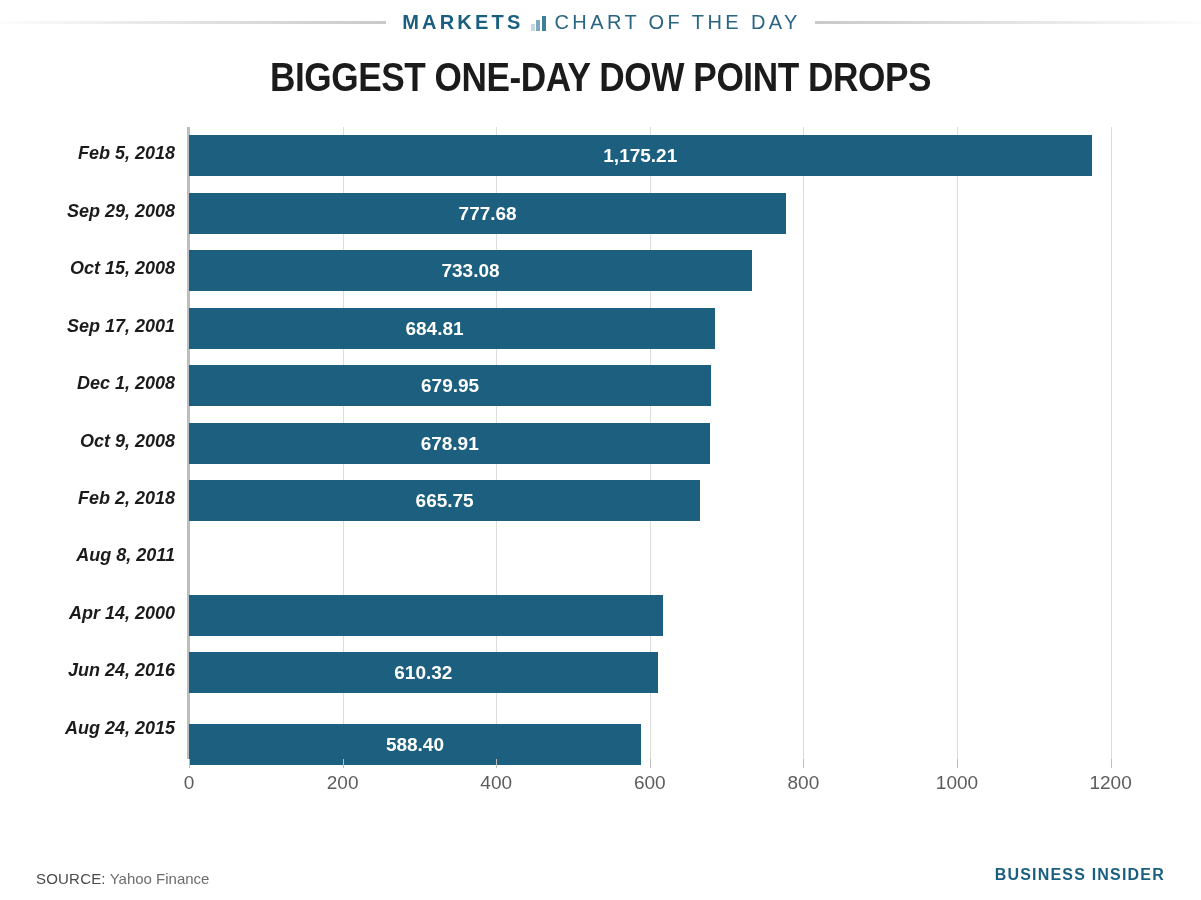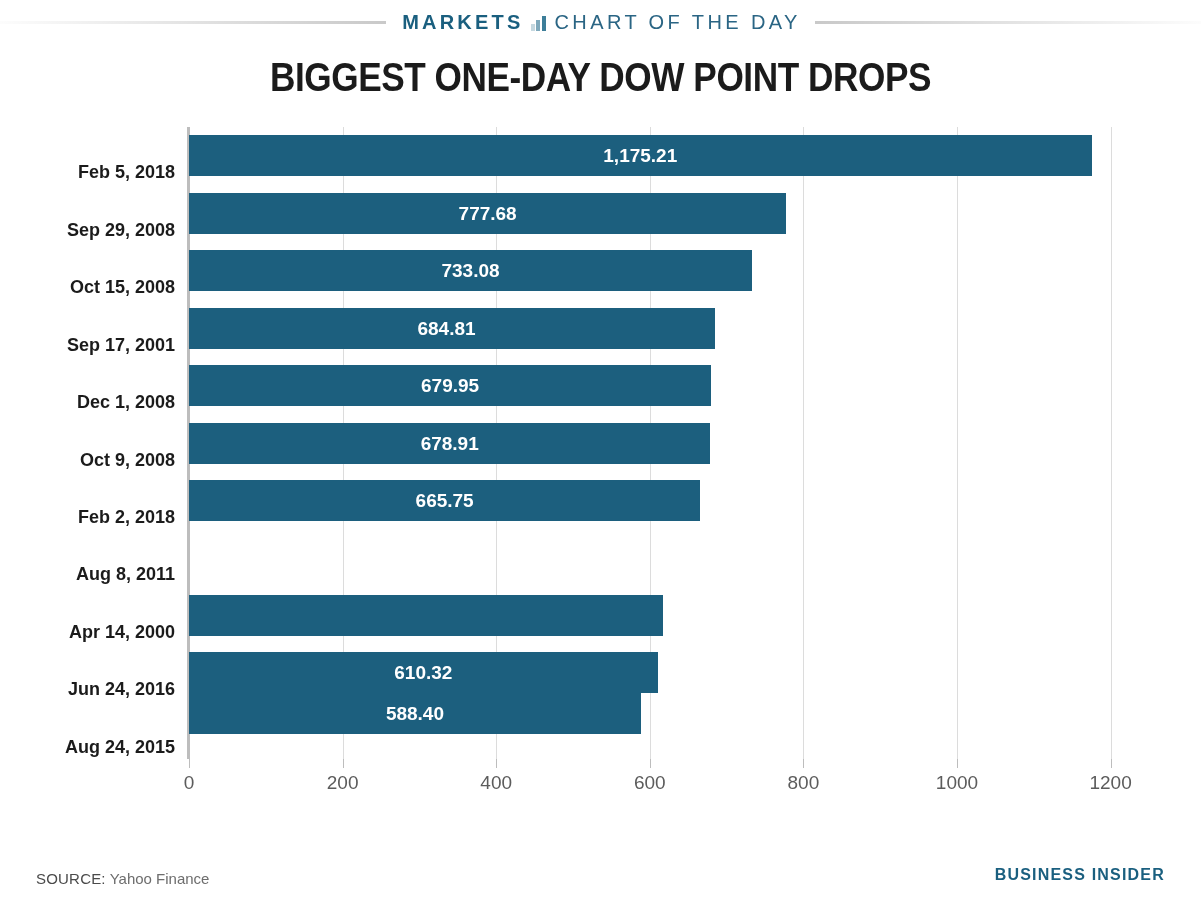--- a/index.html
+++ b/index.html
@@ -142,23 +142,24 @@
     font-weight: bold;
     text-align: center;
     white-space: nowrap;
     pointer-events: none;
   }
 
   
   .cat-labels {
     position: absolute;
     left: 0;
-    top: 144px;
+    top: 125px;
     width: 175px;
     height: 632px;
+    font-style: italic;
   }
   .cat-label {
     position: absolute;
     right: 0;
     height: 41px;
     line-height: 41px;
     text-align: right;
     font-size: 18px;
     font-weight: bold;
     color: #1b1b1b;
@@ -284,42 +285,42 @@
         <div class="bar-row" style="top: 65.6818px;">
           <div class="bar" style="width: 597.258px; background: rgb(28, 95, 126);"></div>
           <div class="bar-value" style="left: 0px; width: 597.258px;">777.68</div>
         </div>
         <div class="bar-row" style="top: 123.136px;">
           <div class="bar" style="width: 563.005px; background: rgb(28, 95, 126);"></div>
           <div class="bar-value" style="left: 0px; width: 563.005px;">733.08</div>
         </div>
         <div class="bar-row" style="top: 180.591px;">
           <div class="bar" style="width: 525.934px; background: rgb(28, 95, 126);"></div>
-          <div class="bar-value" style="left: 12px; width: 491px;">684.81</div>
+          <div class="bar-value" style="left: 0px; width: 491px;">684.81</div>
         </div>
         <div class="bar-row" style="top: 238.045px;">
           <div class="bar" style="width: 522.202px; background: rgb(28, 95, 126);"></div>
           <div class="bar-value" style="left: 0px; width: 522.202px;">679.95</div>
         </div>
         <div class="bar-row" style="top: 295.5px;">
           <div class="bar" style="width: 521.403px; background: rgb(28, 95, 126);"></div>
           <div class="bar-value" style="left: 0px; width: 521.403px;">678.91</div>
         </div>
         <div class="bar-row" style="top: 352.955px;">
           <div class="bar" style="width: 511.296px; background: rgb(28, 95, 126);"></div>
           <div class="bar-value" style="left: 0px; width: 511.296px;">665.75</div>
         </div>
         <div class="bar-row" style="top: 467.864px;">
           <div class="bar" style="width: 474.455px; background: rgb(28, 95, 126);"></div>
         </div>
         <div class="bar-row" style="top: 525.318px;">
           <div class="bar" style="width: 468.726px; background: rgb(28, 95, 126);"></div>
           <div class="bar-value" style="left: 0px; width: 468.726px;">610.32</div>
         </div>
-        <div class="bar-row" style="top: 566px; padding-left: 45px;">
+        <div class="bar-row" style="top: 597px; padding-left: 45px;">
           <div class="bar" style="width: 451.891px; background: rgb(28, 95, 126);"></div>
           <div class="bar-value" style="left: 0px; width: 451.891px;">588.40</div>
         </div>
       </div>
   </div>
 
   <div class="x-ticks" id="x-ticks">
       <div class="x-tick" style="left: 0px;"></div>
       <div class="x-tick" style="left: 153.6px;"></div>
       <div class="x-tick" style="left: 307.2px;"></div>

